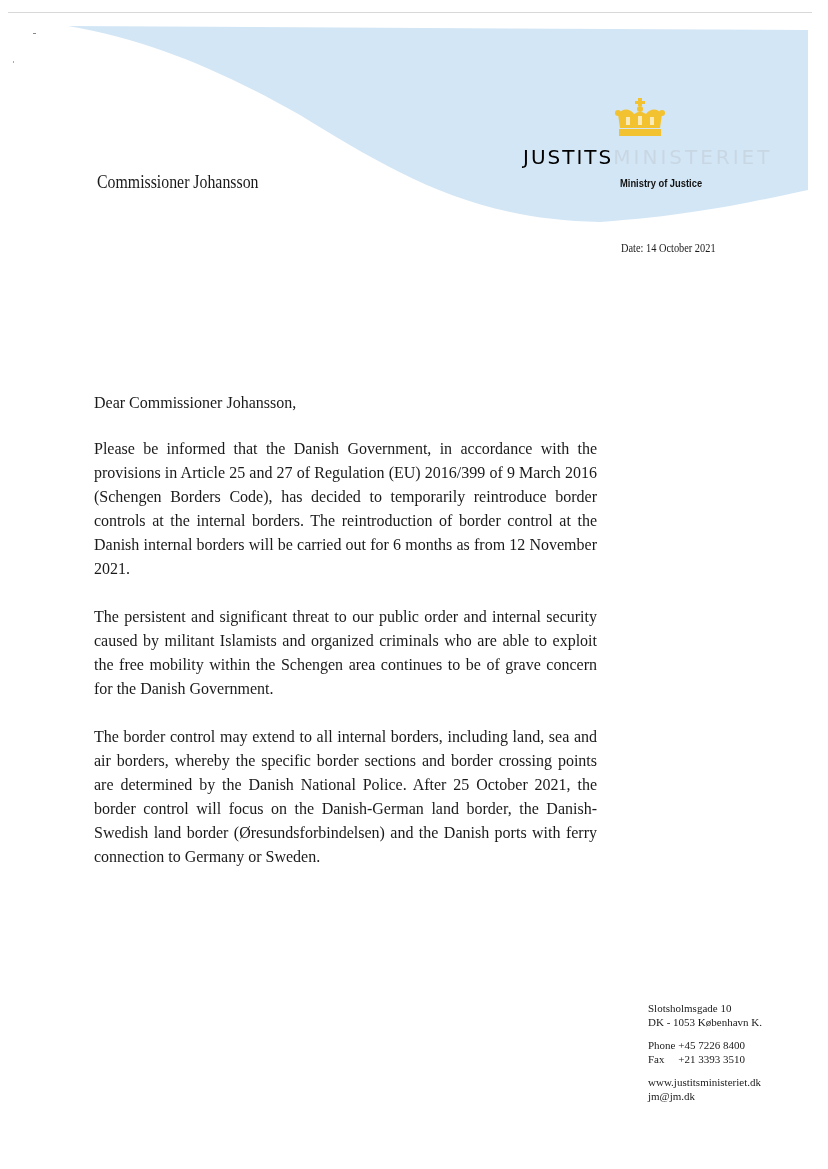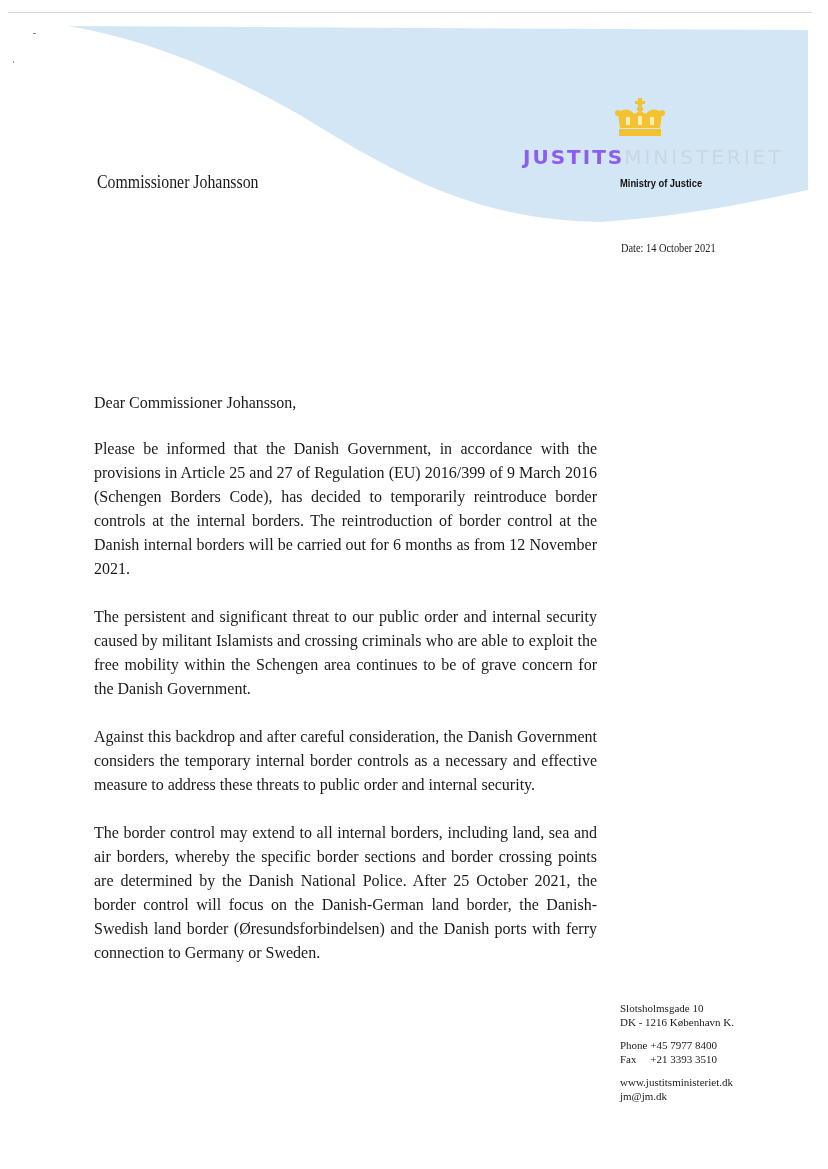--- a/index.html
+++ b/index.html
@@ -3,30 +3,30 @@
   <meta charset="utf-8">
   <style>
     html, body { margin: 0; padding: 0; background: #ffffff; }
     body { width: 828px; height: 1169px; position: relative; overflow: hidden; font-family: "Liberation Serif", serif; color: #1a1a1a; }
     .topline { position: absolute; left: 8px; right: 16px; top: 12px; height: 1px; background: #d8d8d8; }
     .dot1 { position: absolute; left: 33px; top: 33px; width: 3px; height: 1px; background: #888; }
     .dot2 { position: absolute; left: 13px; top: 61px; width: 1px; height: 2px; background: #aaa; }
     .wave { position: absolute; left: 0; top: 0; width: 828px; height: 230px; }
     .crown { position: absolute; left: 612px; top: 98px; width: 56px; height: 42px; }
     .logo { position: absolute; left: 523px; top: 145px; font-family: "DejaVu Sans", sans-serif; font-size: 20px; letter-spacing: 2px; white-space: nowrap; }
-    .logo .b { color: #8b5cf6; font-weight: bold; }
+    .logo .b { color: #000000; font-weight: normal; }
     .logo .l { color: #c9d7e3; font-weight: normal; letter-spacing: 3px; }
     .ministry { position: absolute; left: 620px; top: 177px; font-size: 11px; font-weight: bold; color: #111; font-family: "Liberation Sans Narrow", "Liberation Sans", sans-serif; transform: scaleX(0.85); transform-origin: left; }
     .recipient { position: absolute; left: 97px; top: 172px; font-size: 18px; transform: scaleX(0.88); transform-origin: left; }
     .date { position: absolute; left: 621px; top: 242px; font-size: 11.5px; transform: scaleX(0.9); transform-origin: left; }
     .body { position: absolute; left: 94px; top: 391px; width: 503px; font-size: 16px; line-height: 24px; text-align: justify; }
     .body p { margin: 0 0 24px 0; }
     .body p.greet { margin-bottom: 22px; }
     .sidebar { position: absolute; left: 620px; top: 1001px; font-size: 11px; line-height: 14px; color: #1a1a1a; }
-    .sidebar .blk { margin-bottom: 9px; }
+    .sidebar .blk { margin-bottom: 9px; margin-left: 28px; }
   </style>
 </head>
 <body>
 
 <div class="topline"></div>
 <div class="dot1"></div>
 <div class="dot2"></div>
 
 <svg class="wave" viewBox="0 0 828 230" preserveAspectRatio="none">
   <path d="M68 26 L808 30 L808 190 C760 200 700 215 600 222 C470 220 390 170 300 115 C220 70 150 40 68 26 Z" fill="#d3e6f5"></path>
@@ -53,31 +53,30 @@
   <span class="b">JUSTITS</span><span class="l">MINISTERIET</span>
 </div>
 <div class="ministry">Ministry of Justice</div>
 
 <div class="recipient">Commissioner Johansson</div>
 <div class="date">Date: 14 October 2021</div>
 
 <div class="body">
   <p class="greet">Dear Commissioner Johansson,</p>
   <p>Please be informed that the Danish Government, in accordance with the provisions in Article 25 and 27 of Regulation (EU) 2016/399 of 9 March 2016 (Schengen Borders Code), has decided to temporarily reintroduce border controls at the internal borders. The reintroduction of border control at the Danish internal borders will be carried out for 6 months as from 12 November 2021.</p>
-  <p>The persistent and significant threat to our public order and internal security caused by militant Islamists and crossing criminals who are able to exploit the free mobility within the Schengen area continues to be of grave concern for the Danish Government.</p>
-  <p>Against this backdrop and after careful consideration, the Danish Government considers the temporary internal border controls as a necessary and effective measure to address these threats to public order and internal security.</p>
+  <p>The persistent and significant threat to our public order and internal security caused by militant Islamists and organized criminals who are able to exploit the free mobility within the Schengen area continues to be of grave concern for the Danish Government.</p>
   <p>The border control may extend to all internal borders, including land, sea and air borders, whereby the specific border sections and border crossing points are determined by the Danish National Police. After 25 October 2021, the border control will focus on the Danish-German land border, the Danish-Swedish land border (Øresundsforbindelsen) and the Danish ports with ferry connection to Germany or Sweden.</p>
 </div>
 
 <div class="sidebar">
   <div class="blk">
     <div>Slotsholmsgade 10</div>
-    <div>DK - 1216 København K.</div>
+    <div>DK - 1053 København K.</div>
   </div>
   <div class="blk">
-    <div>Phone +45 7977 8400</div>
+    <div>Phone +45 7226 8400</div>
     <div style="white-space:pre">Fax     +21 3393 3510</div>
   </div>
   <div class="blk">
     <div>www.justitsministeriet.dk</div>
     <div>jm@jm.dk</div>
   </div>
 </div>
 
 </body></html>

